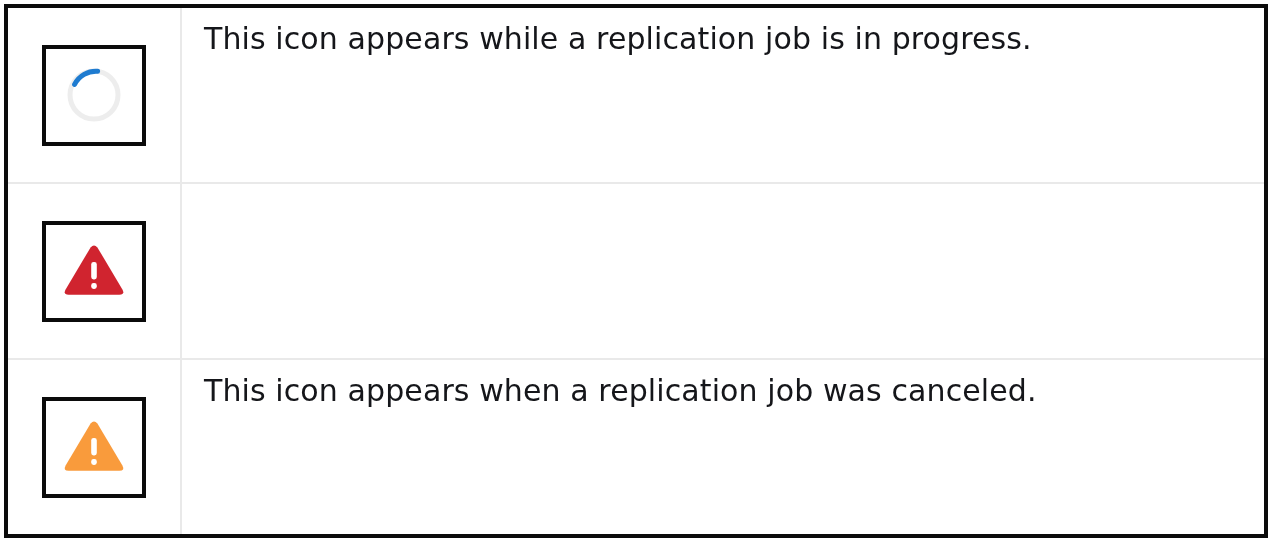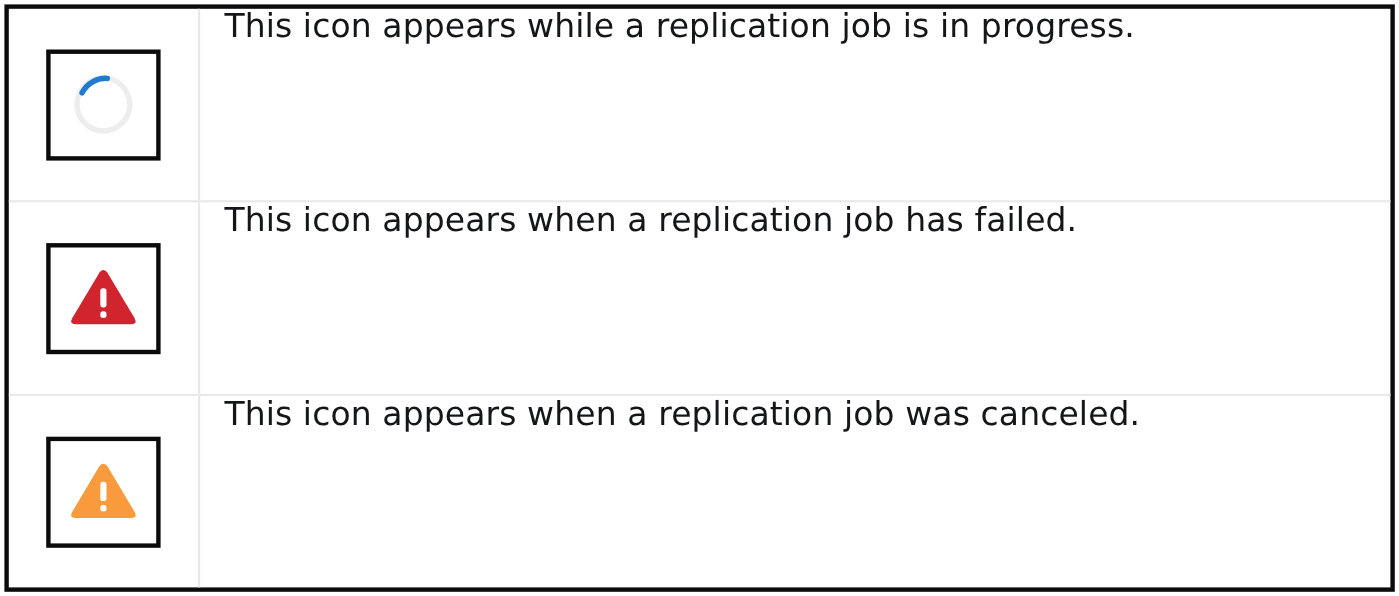--- a/index.html
+++ b/index.html
@@ -58,20 +58,21 @@
     align-items: center;
     justify-content: center;
   }
 
   .desc-cell {
     flex: 1 1 auto;
     box-sizing: border-box;
     display: flex;
     align-items: flex-start;
     padding-left: 22px;
+    padding-top: 14px;
     min-width: 0;
   }
 
   .desc-text {
     font-size: 30px;
     line-height: 34px;
     color: #15161a;
     letter-spacing: 0.1px;
     white-space: nowrap;
   }
@@ -107,23 +108,20 @@
       <div class="icon-box">
         <span>
           <svg class="icon-svg" width="64" height="58" viewBox="0 0 64 58">
             <path d="M 28.6 5.4 Q 32 1.6 35.4 5.4 L 60.4 47.4 Q 63.2 52.8 57.4 52.8 L 6.6 52.8 Q 0.8 52.8 3.6 47.4 Z" fill="#d0242f"></path>
             <rect x="29.2" y="20" width="5.6" height="17.5" rx="2.4" fill="#ffffff"></rect>
             <rect x="29.2" y="41" width="5.6" height="6" rx="2.4" fill="#ffffff"></rect>
           </svg>
         </span>
       </div>
     </div>
-    <div class="desc-cell">
-      <span class="desc-text">This icon appears when a replication job has failed.</span>
-    </div>
   </div>
 
   <div class="legend-row">
     <div class="icon-cell">
       <div class="icon-box">
         <span>
           <svg class="icon-svg" width="64" height="58" viewBox="0 0 64 58">
             <path d="M 28.6 5.4 Q 32 1.6 35.4 5.4 L 60.4 47.4 Q 63.2 52.8 57.4 52.8 L 6.6 52.8 Q 0.8 52.8 3.6 47.4 Z" fill="#f99b3c"></path>
             <rect x="29.2" y="20" width="5.6" height="17.5" rx="2.4" fill="#ffffff"></rect>
             <rect x="29.2" y="41" width="5.6" height="6" rx="2.4" fill="#ffffff"></rect>

